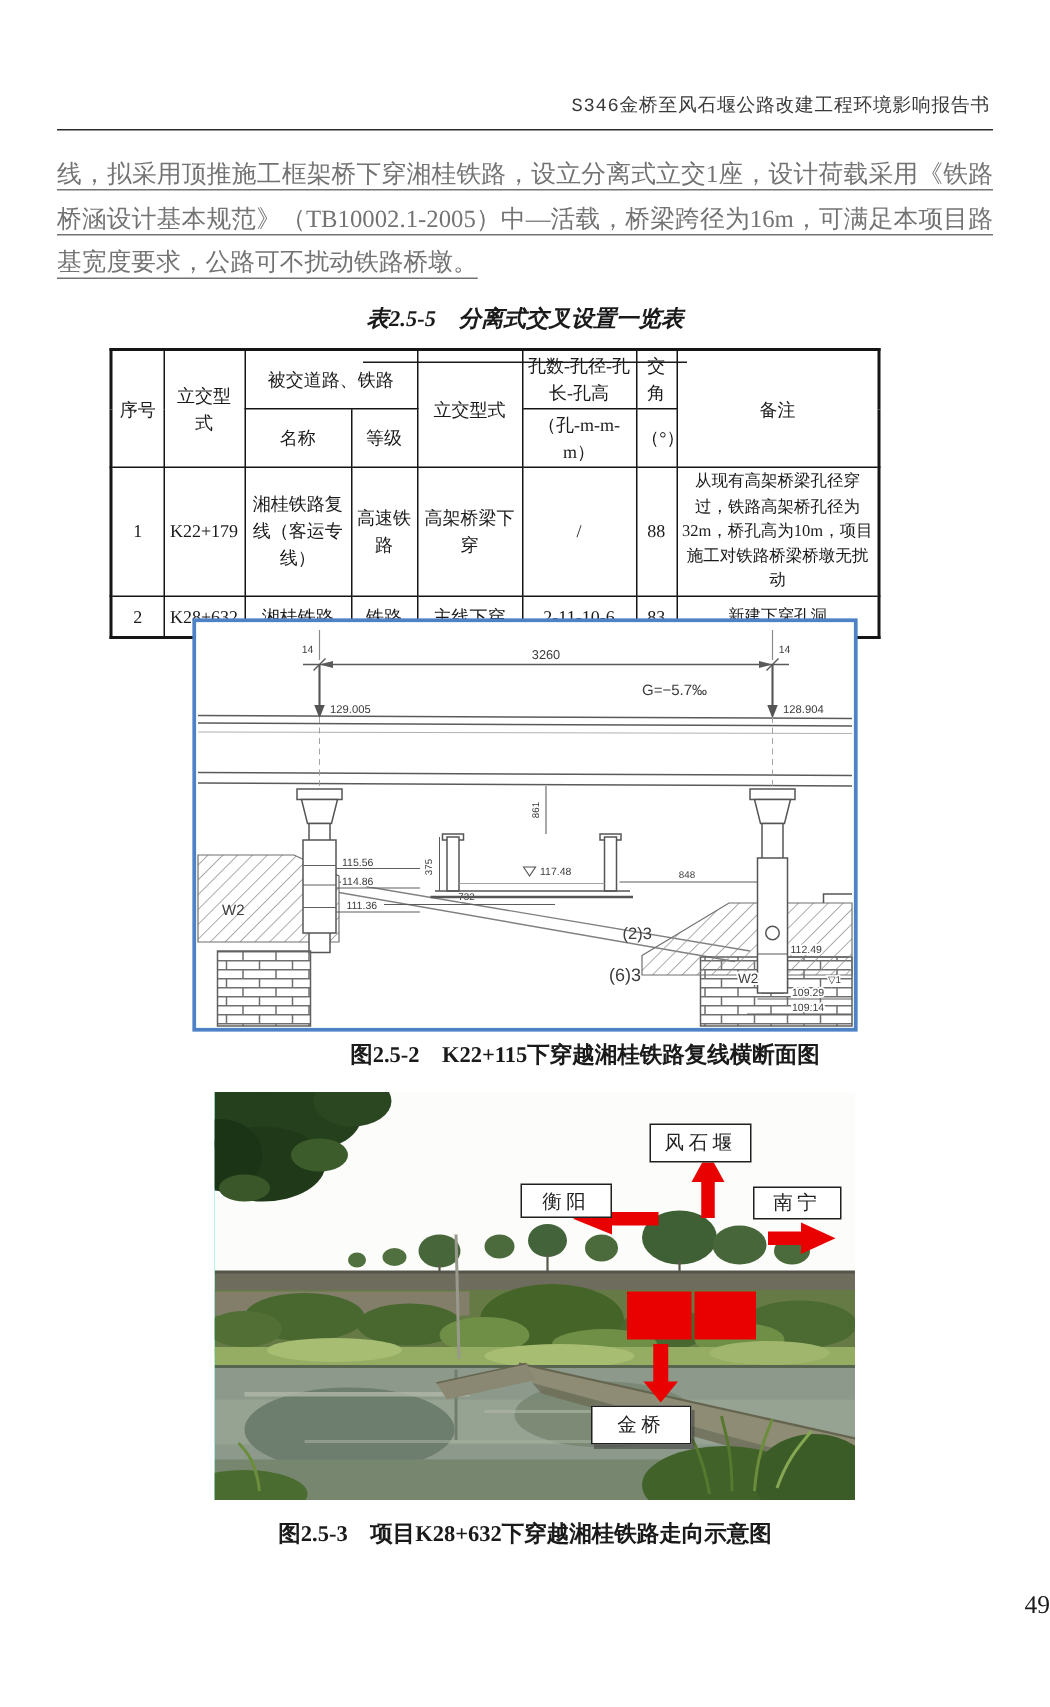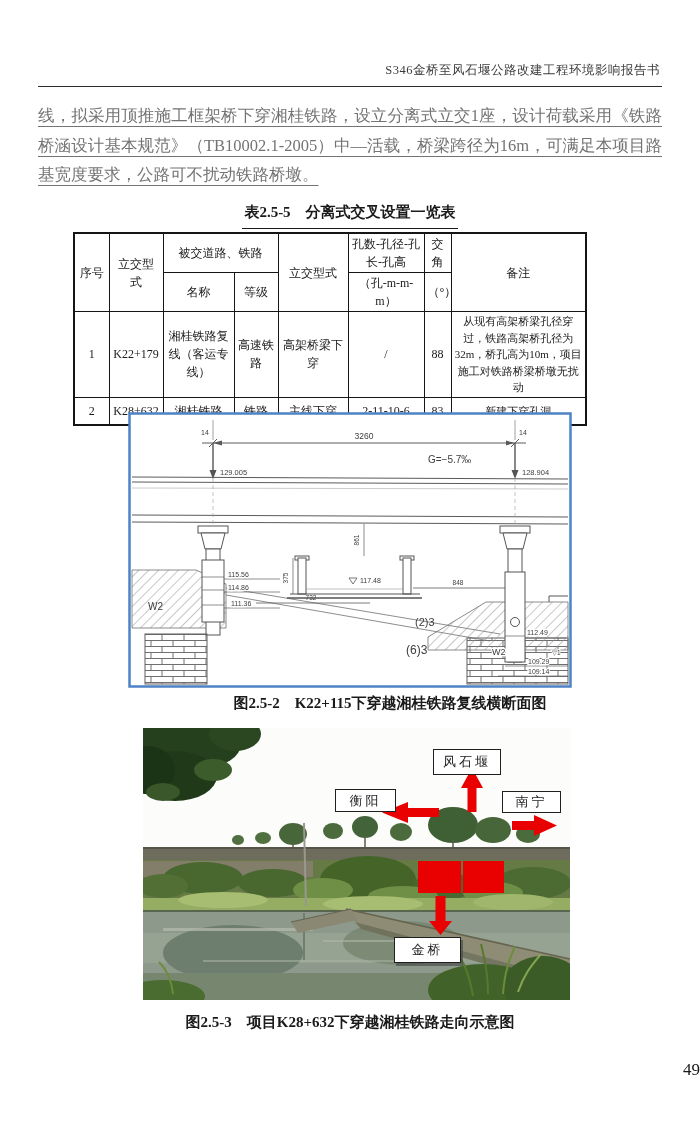--- a/index.html
+++ b/index.html
@@ -1,38 +1,38 @@
 <!DOCTYPE html>
 <html><head>
 <meta charset="utf-8">
 <style>
   html,body{margin:0;padding:0;background:#ffffff;}
   body{width:700px;height:1138px;position:relative;overflow:hidden;
        font-family:"Liberation Serif","DejaVu Serif",serif;color:#1a1a1a;}
-  .header-title{position:absolute;top:62px;right:40px;font-size:12.5px;color:#3a3a3a;letter-spacing:.5px;}
+  .header-title{position:absolute;top:62px;right:40px;font-size:12.5px;color:#3a3a3a;letter-spacing:.5px;font-family:Liberation Mono, monospace;}
   .header-rule{position:absolute;top:86px;left:38px;right:38px;border-top:1.5px solid #2b2b2b;height:0;}
   .body-para{position:absolute;top:101px;left:38px;width:624px;font-size:16.5px;line-height:29.5px;
              text-align:justify;color:#737373;text-decoration:underline;text-underline-offset:5px;
              text-decoration-thickness:1px;}
   .table-caption{position:absolute;top:203px;left:0;width:700px;text-align:center;font-size:15px;font-weight:bold;}
-  .table-caption span{border-bottom:1.5px solid #1a1a1a;padding:0 2px 8px 2px;}
+  .table-caption span{border-bottom:1.5px solid #1a1a1a;padding:0 2px 20px 2px;font-style:italic;}
   table.xtable{position:absolute;left:73px;top:232px;width:512px;border-collapse:collapse;
                table-layout:fixed;border:2px solid #151515;font-size:12px;}
   table.xtable td{border:1.4px solid #151515;text-align:center;vertical-align:middle;
                   padding:1px 3px;line-height:1.5;}
   td.remark{font-size:11px;line-height:1.55;}
   .diagram{position:absolute;left:128px;top:412px;width:444px;height:276px;}
   .fig-caption{position:absolute;left:0;width:700px;text-align:center;font-size:15px;font-weight:bold;}
   .fig1{top:694px;margin-left:40px;} .fig2{top:1013px;}
   .photo{position:absolute;left:143px;top:728px;width:427px;height:272px;overflow:hidden;background:#5eead4;}
   .photo svg{position:absolute;left:0;top:0;}
   .photo-label{position:absolute;background:#ffffff;border:1.6px solid #1f1f1f;display:flex;
                align-items:center;justify-content:center;font-size:13px;letter-spacing:3px;color:#222;}
   .lbl-north{left:290px;top:21px;width:66px;height:24px;}
-  .lbl-west{left:192px;top:61px;width:59px;height:21px;}
+  .lbl-west{left:204px;top:61px;width:59px;height:21px;}
   .lbl-east{left:359px;top:63px;width:57px;height:20px;}
   .lbl-south{left:251px;top:209px;width:65px;height:24px;box-shadow:2px 3px 0 rgba(60,60,60,.55);}
   .page-number{position:absolute;top:1060px;left:0;width:700px;text-align:right;font-size:17px;}
   svg text{font-family:"Liberation Sans","DejaVu Sans",sans-serif;fill:#3c3c3c;}
 </style>
 </head>
 <body>
 
 <div class="header-title">S346金桥至风石堰公路改建工程环境影响报告书</div>
 <div class="header-rule"></div>

